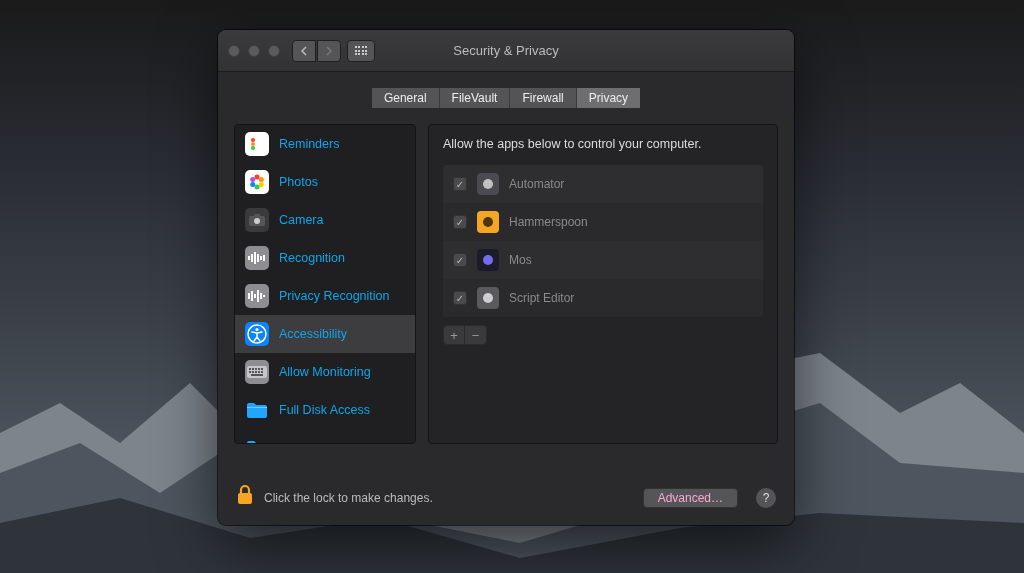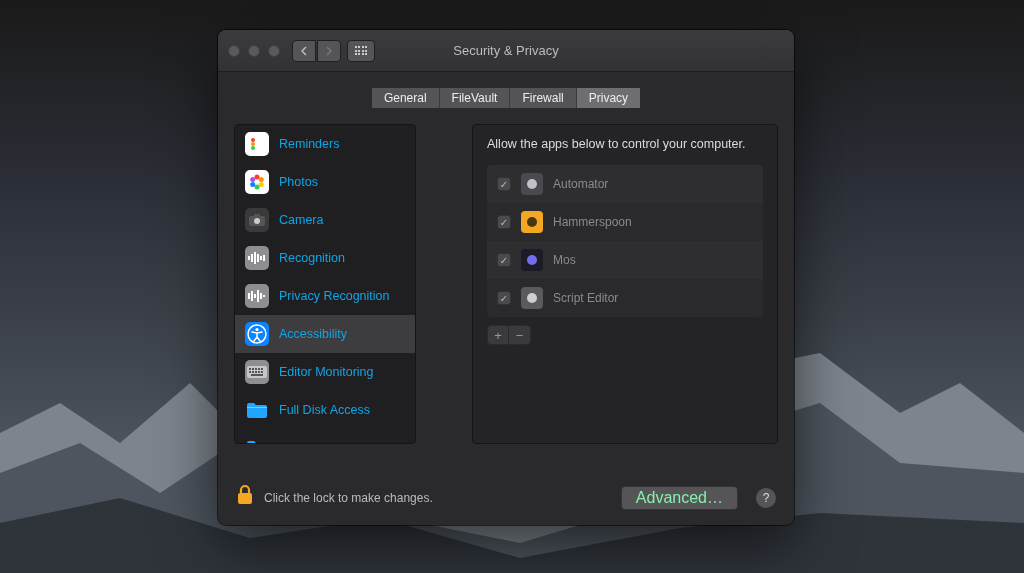--- a/index.html
+++ b/index.html
@@ -138,21 +138,21 @@
   color: #fff;
   flex-shrink: 0;
 }
 .detail {
   flex: 1;
   height: 320px;
   background: #242426;
   border: 1px solid #141416;
   border-radius: 4px;
   padding: 12px 14px;
-  display: flex; flex-direction: column; margin-left: 44px;
+  display: flex; flex-direction: column;
 }
 .detail-head {
   font-size: 12.5px;
   color: #dcdcdc;
   margin-bottom: 14px;
 }
 .applist {
   background: #2e2e30;
   border-radius: 4px;
   overflow: hidden;
@@ -200,22 +200,22 @@
   gap: 10px;
 }
 .lock { color: #f5a623; font-size: 20px; }
 .lockmsg { color: #bbb; font-size: 12px; }
 .advbtn {
   margin-left: auto;
   padding: 2px 14px;
   background: #555557;
   border: 1px solid #333;
   border-radius: 4px;
-  color: #86efac;
-  font-size: 16px;
+  color: #f9a8d4;
+  font-size: 12px;
 }
 .helpbtn {
   width: 20px; height: 20px;
   border-radius: 50%;
   background: #555557;
   color: #ddd;
   display:flex;align-items:center;justify-content:center;
   font-size: 12px;
   margin-left: 8px;
 }
@@ -363,21 +363,21 @@
                 <rect x="14" y="2" width="2" height="2"></rect>
                 <rect x="2" y="5" width="2" height="2"></rect>
                 <rect x="5" y="5" width="2" height="2"></rect>
                 <rect x="8" y="5" width="2" height="2"></rect>
                 <rect x="11" y="5" width="2" height="2"></rect>
                 <rect x="14" y="5" width="2" height="2"></rect>
                 <rect x="4" y="8" width="12" height="2"></rect>
               </g>
             </svg>
           </div>
-          <span>Editor Monitoring</span>
+          <span>Allow Monitoring</span>
         </div>
         <div class="sbitem">
           <div class="sbicon" style="background: transparent;">
             <svg width="22" height="18" viewBox="0 0 22 18">
               <path d="M1 4 a2 2 0 0 1 2 -2 h5 l2 2 h9 a2 2 0 0 1 2 2 v9 a2 2 0 0 1 -2 2 H3 a2 2 0 0 1 -2 -2 Z" fill="#1fa7ff"></path>
               <rect x="1" y="6" width="20" height="1" fill="rgba(255,255,255,0.4)"></rect>
             </svg>
           </div>
           <span>Full Disk Access</span>
         </div>

